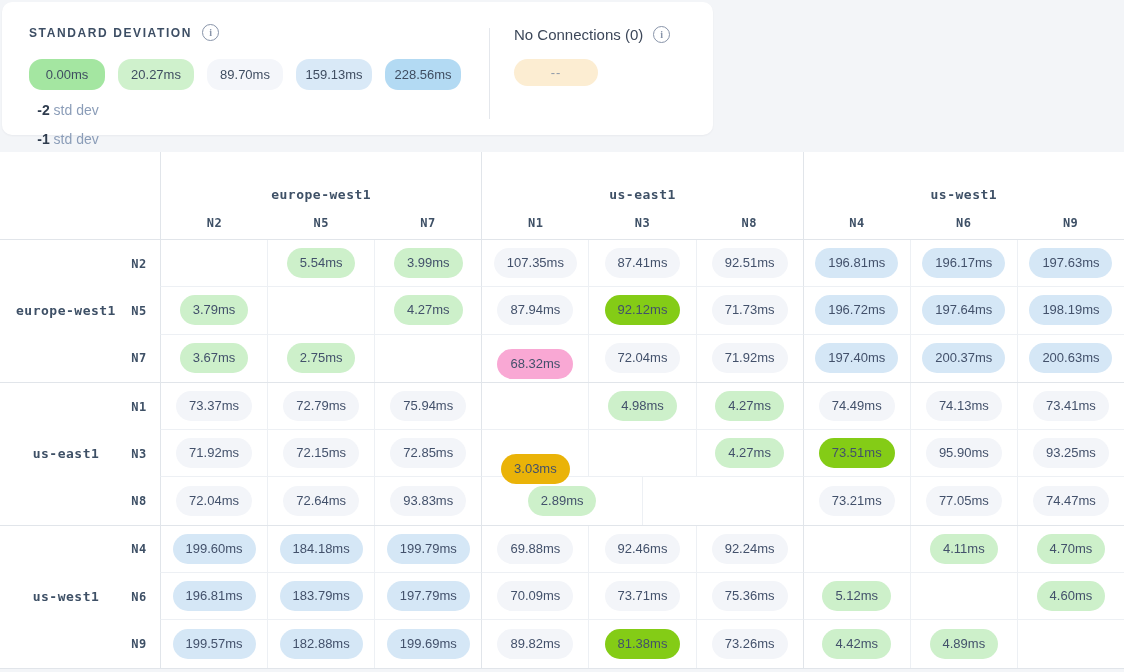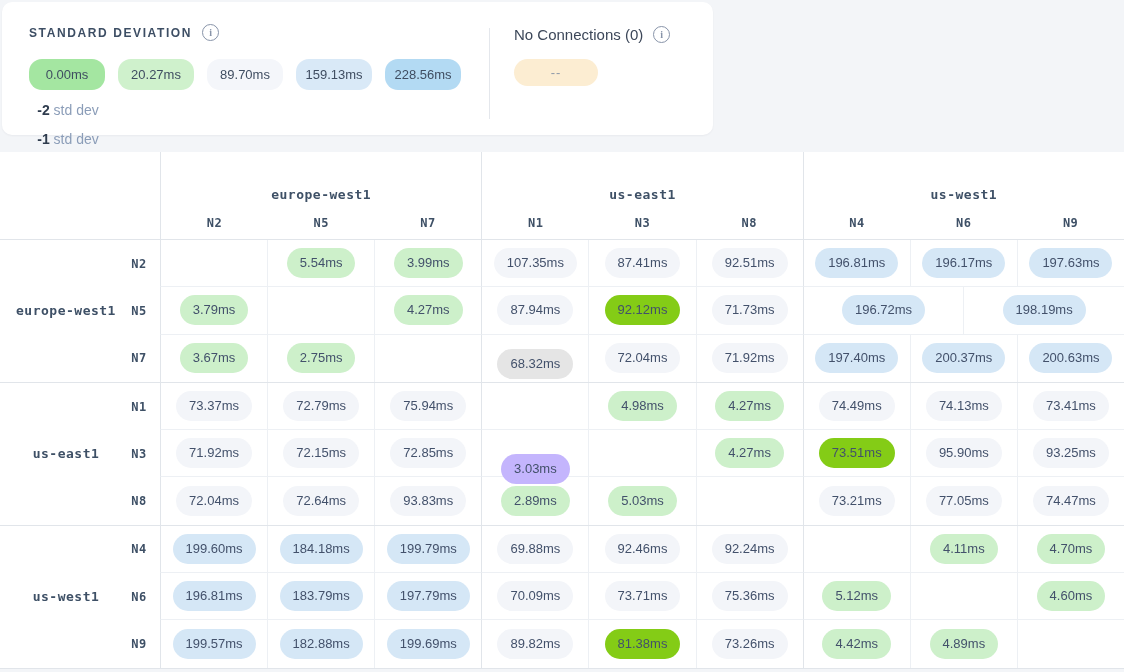--- a/index.html
+++ b/index.html
@@ -185,41 +185,44 @@
               </div>
               <div class="d-cell">
                 <div class="chip" style="background: rgb(243, 245, 249);">71.73ms</div>
               </div>
             </div>
             <div class="data-group">
               <div class="d-cell">
                 <div class="chip" style="background: rgb(213, 231, 246);">196.72ms</div>
               </div>
               <div class="d-cell">
+                <div class="chip" style="background: rgb(213, 231, 246);">197.64ms</div>
+              </div>
+              <div class="d-cell">
                 <div class="chip" style="background: rgb(213, 231, 246);">198.19ms</div>
               </div>
             </div>
           </div>
           <div class="m-row">
             <div class="rh-cell">
               <div class="region-label mono"></div>
               <div class="node-label mono">N7</div>
             </div>
             <div class="data-group">
               <div class="d-cell">
                 <div class="chip" style="background: rgb(205, 240, 202);">3.67ms</div>
               </div>
               <div class="d-cell">
                 <div class="chip" style="background: rgb(205, 240, 202);">2.75ms</div>
               </div>
               <div class="d-cell"></div>
             </div>
             <div class="data-group">
               <div class="d-cell">
-                <div class="chip" style="background: #e5e5e5; margin-top: 12px;">68.32ms</div>
+                <div class="chip" style="background: #f9a8d4; margin-top: 12px;">68.32ms</div>
               </div>
               <div class="d-cell">
                 <div class="chip" style="background: rgb(243, 245, 249);">72.04ms</div>
               </div>
               <div class="d-cell">
                 <div class="chip" style="background: rgb(243, 245, 249);">71.92ms</div>
               </div>
             </div>
             <div class="data-group">
               <div class="d-cell">
@@ -283,21 +286,21 @@
               </div>
               <div class="d-cell">
                 <div class="chip" style="background: rgb(243, 245, 249);">72.15ms</div>
               </div>
               <div class="d-cell">
                 <div class="chip" style="background: rgb(243, 245, 249);">72.85ms</div>
               </div>
             </div>
             <div class="data-group">
               <div class="d-cell">
-                <div class="chip" style="background: #c4b5fd; margin-top: 32px;">3.03ms</div>
+                <div class="chip" style="background: #eab308; margin-top: 32px;">3.03ms</div>
               </div>
               <div class="d-cell"></div>
               <div class="d-cell">
                 <div class="chip" style="background: rgb(205, 240, 202);">4.27ms</div>
               </div>
             </div>
             <div class="data-group">
               <div class="d-cell">
                 <div class="chip" style="background: #84cc16;">73.51ms</div>
               </div>
@@ -321,23 +324,20 @@
               <div class="d-cell">
                 <div class="chip" style="background: rgb(243, 245, 249);">72.64ms</div>
               </div>
               <div class="d-cell">
                 <div class="chip" style="background: rgb(243, 245, 249); text-align: right;">93.83ms</div>
               </div>
             </div>
             <div class="data-group">
               <div class="d-cell">
                 <div class="chip" style="background: rgb(205, 240, 202);">2.89ms</div>
-              </div>
-              <div class="d-cell">
-                <div class="chip" style="background: rgb(205, 240, 202);">5.03ms</div>
               </div>
               <div class="d-cell"></div>
             </div>
             <div class="data-group">
               <div class="d-cell">
                 <div class="chip" style="background: rgb(243, 245, 249);">73.21ms</div>
               </div>
               <div class="d-cell">
                 <div class="chip" style="background: rgb(243, 245, 249);">77.05ms</div>
               </div>

